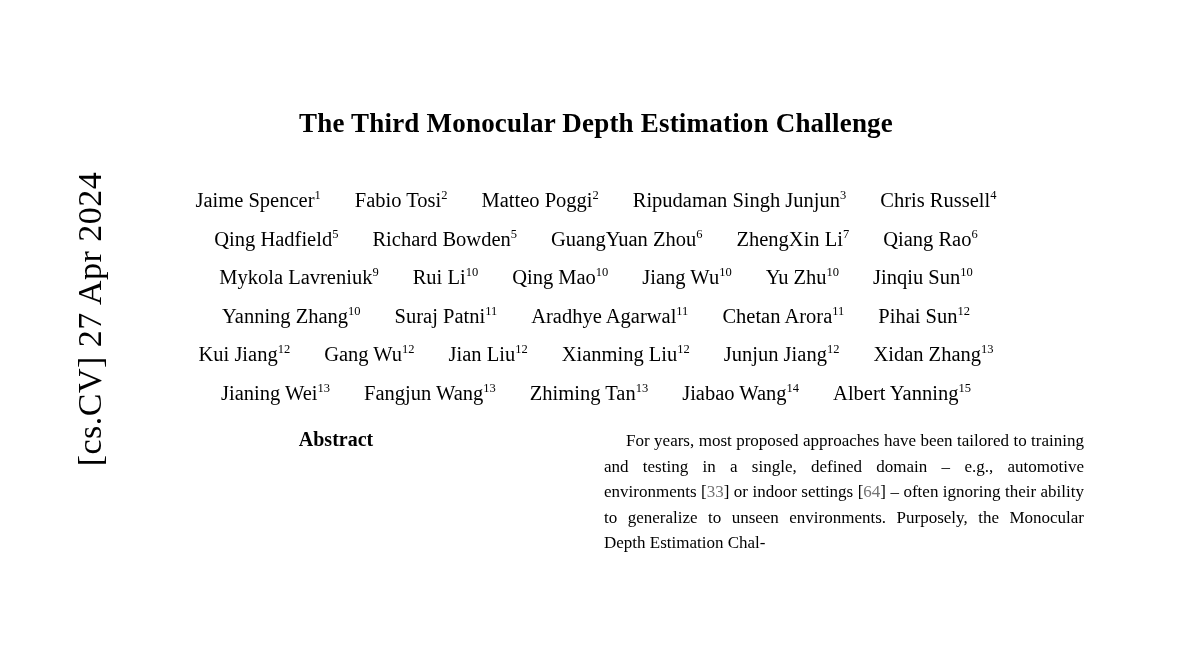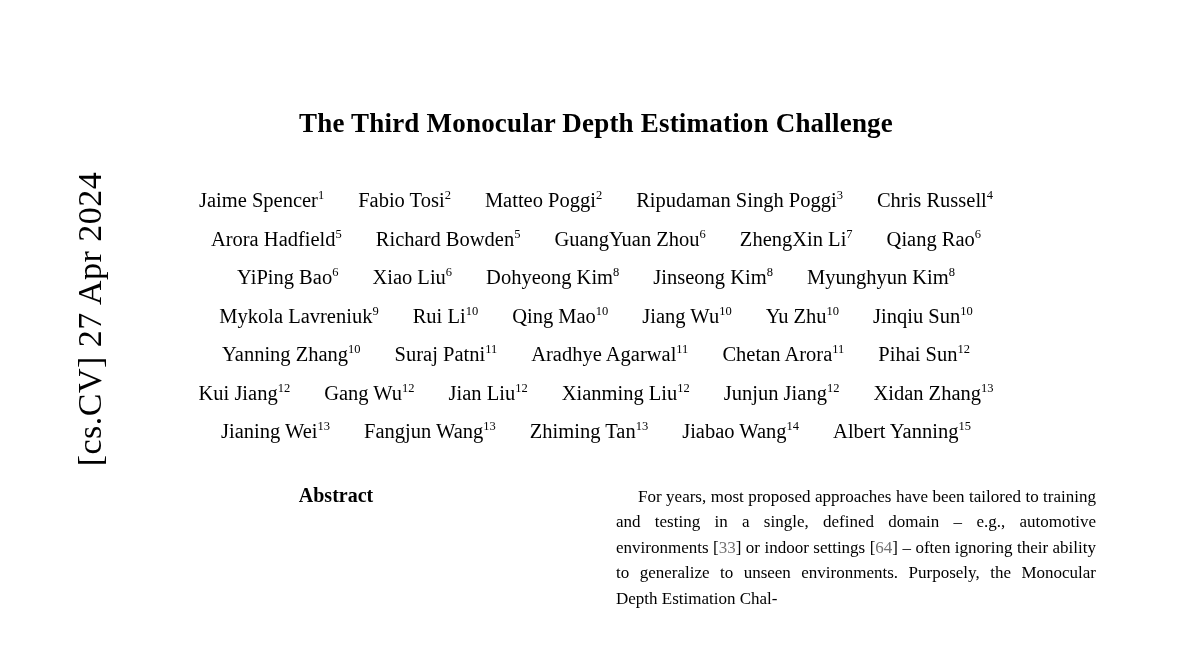--- a/index.html
+++ b/index.html
@@ -65,23 +65,23 @@
     margin: 0 17px;
     white-space: nowrap;
   }
   .author sup {
     font-size: 12.5px;
     vertical-align: super;
     line-height: 0;
   }
 
   .columns {
-    margin-top: 33px;
+    margin-top: 16px;
     display: flex;
-    gap: 40px;
+    gap: 28px;
   }
   .col {
     width: 480px;
   }
 
   .abstract-head {
     text-align: center;
     font-size: 20px;
     font-weight: bold;
     margin: 0 0 14px 0;
@@ -115,23 +115,22 @@
 </head>
 <body>
 
 <div class="arxiv-stamp">[cs.CV]  27 Apr 2024</div>
 
 <div class="page">
 
   <h1 class="title">The Third Monocular Depth Estimation Challenge</h1>
 
   <div class="authors">
-      <span class="author-row"><span class="author"><span>Jaime Spencer</span><sup>1</sup></span><span class="author"><span>Fabio Tosi</span><sup>2</sup></span><span class="author"><span>Matteo Poggi</span><sup>2</sup></span><span class="author"><span>Ripudaman Singh Poggi</span><sup>3</sup></span><span class="author"><span>Chris Russell</span><sup>4</sup></span></span>
-      <span class="author-row"><span class="author"><span>Arora Hadfield</span><sup>5</sup></span><span class="author"><span>Richard Bowden</span><sup>5</sup></span><span class="author"><span>GuangYuan Zhou</span><sup>6</sup></span><span class="author"><span>ZhengXin Li</span><sup>7</sup></span><span class="author"><span>Qiang Rao</span><sup>6</sup></span></span>
-      <span class="author-row"><span class="author"><span>YiPing Bao</span><sup>6</sup></span><span class="author"><span>Xiao Liu</span><sup>6</sup></span><span class="author"><span>Dohyeong Kim</span><sup>8</sup></span><span class="author"><span>Jinseong Kim</span><sup>8</sup></span><span class="author"><span>Myunghyun Kim</span><sup>8</sup></span></span>
+      <span class="author-row"><span class="author"><span>Jaime Spencer</span><sup>1</sup></span><span class="author"><span>Fabio Tosi</span><sup>2</sup></span><span class="author"><span>Matteo Poggi</span><sup>2</sup></span><span class="author"><span>Ripudaman Singh Junjun</span><sup>3</sup></span><span class="author"><span>Chris Russell</span><sup>4</sup></span></span>
+      <span class="author-row"><span class="author"><span>Qing Hadfield</span><sup>5</sup></span><span class="author"><span>Richard Bowden</span><sup>5</sup></span><span class="author"><span>GuangYuan Zhou</span><sup>6</sup></span><span class="author"><span>ZhengXin Li</span><sup>7</sup></span><span class="author"><span>Qiang Rao</span><sup>6</sup></span></span>
       <span class="author-row"><span class="author"><span>Mykola Lavreniuk</span><sup>9</sup></span><span class="author"><span>Rui Li</span><sup>10</sup></span><span class="author"><span>Qing Mao</span><sup>10</sup></span><span class="author"><span>Jiang Wu</span><sup>10</sup></span><span class="author"><span>Yu Zhu</span><sup>10</sup></span><span class="author"><span>Jinqiu Sun</span><sup>10</sup></span></span>
       <span class="author-row"><span class="author"><span>Yanning Zhang</span><sup>10</sup></span><span class="author"><span>Suraj Patni</span><sup>11</sup></span><span class="author"><span>Aradhye Agarwal</span><sup>11</sup></span><span class="author"><span>Chetan Arora</span><sup>11</sup></span><span class="author"><span>Pihai Sun</span><sup>12</sup></span></span>
       <span class="author-row"><span class="author"><span>Kui Jiang</span><sup>12</sup></span><span class="author"><span>Gang Wu</span><sup>12</sup></span><span class="author"><span>Jian Liu</span><sup>12</sup></span><span class="author"><span>Xianming Liu</span><sup>12</sup></span><span class="author"><span>Junjun Jiang</span><sup>12</sup></span><span class="author"><span>Xidan Zhang</span><sup>13</sup></span></span>
       <span class="author-row"><span class="author"><span>Jianing Wei</span><sup>13</sup></span><span class="author"><span>Fangjun Wang</span><sup>13</sup></span><span class="author"><span>Zhiming Tan</span><sup>13</sup></span><span class="author"><span>Jiabao Wang</span><sup>14</sup></span><span class="author"><span>Albert Yanning</span><sup>15</sup></span></span>
     </div>
 
   <div class="columns">
 
     <div class="col">
       <div class="abstract-head">Abstract</div>

